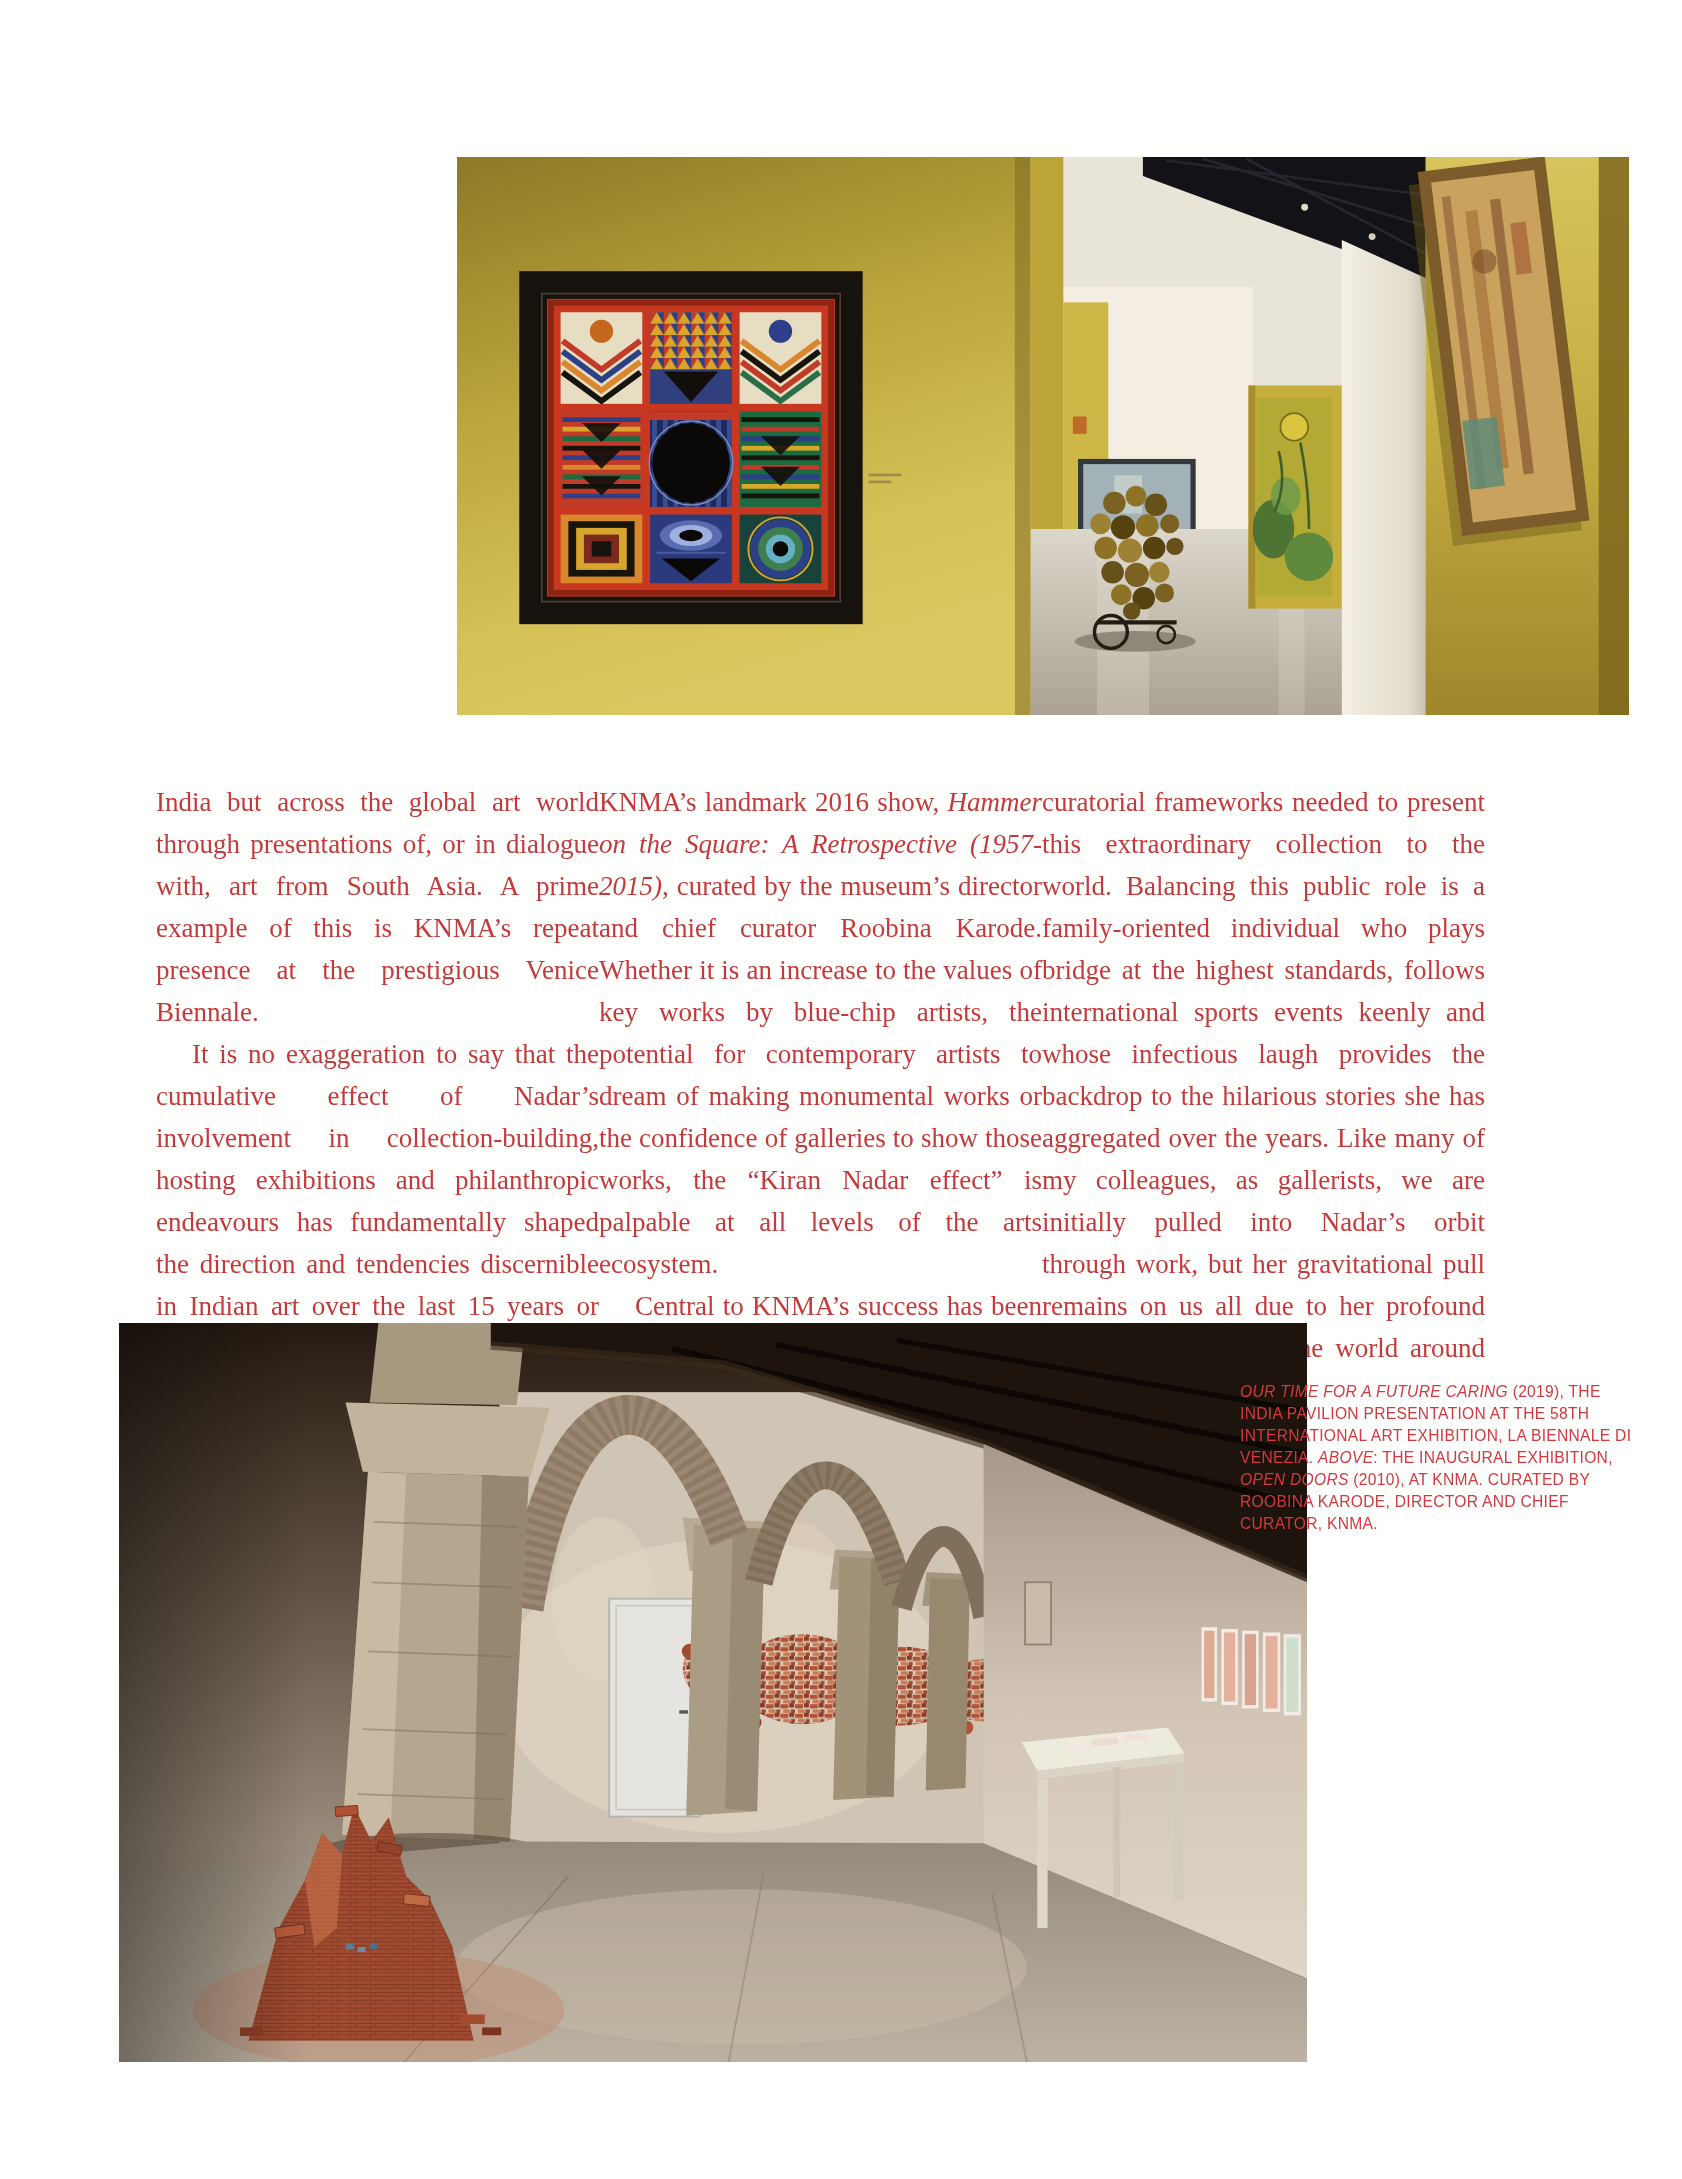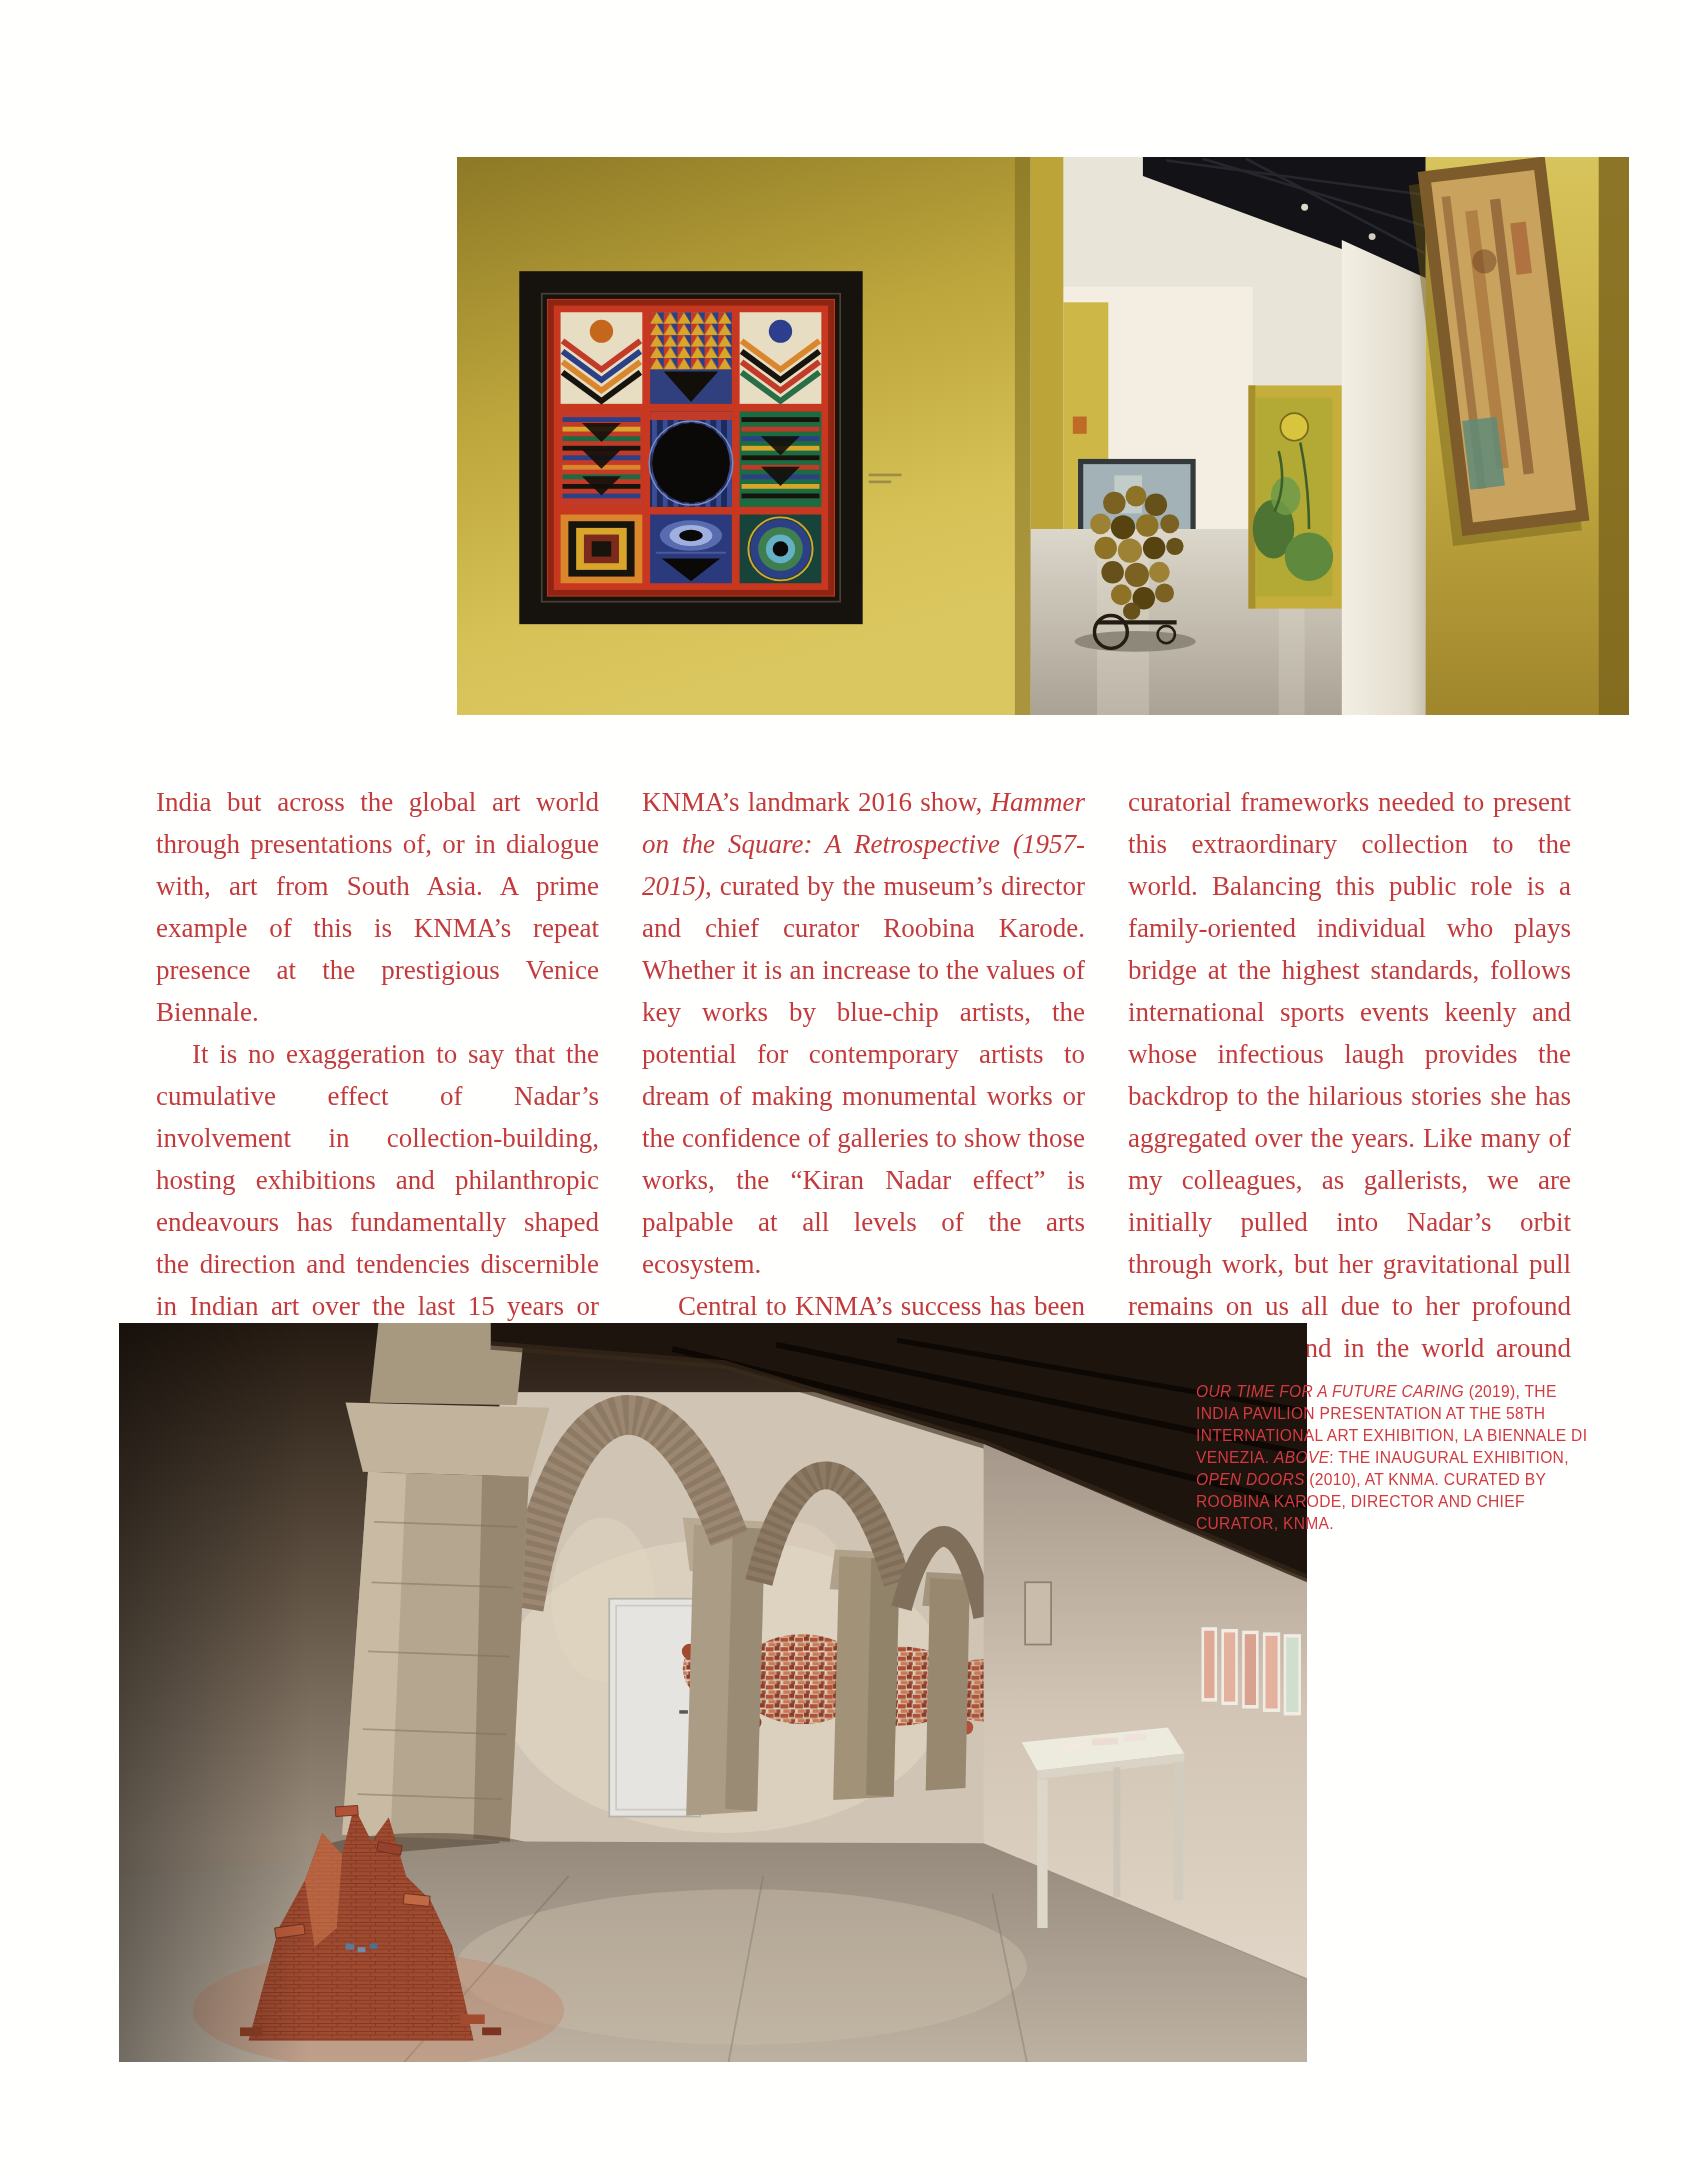--- a/index.html
+++ b/index.html
@@ -4,30 +4,30 @@
 <style>
   html,body { margin:0; padding:0; background:#ffffff; }
   .page { position:relative; width:1683px; height:2180px; background:#fffffe; overflow:hidden;
           font-family:"Liberation Serif","DejaVu Serif",serif; }
 
   .photo { position:absolute; }
   .photo svg { display:block; width:100%; height:100%; }
   .photo-top { left:457px; top:157px; width:1172px; height:558px; }
   .photo-bottom { left:119px; top:1323px; width:1188px; height:739px; }
 
-  .article { position:absolute; left:156px; top:781px; width:1415px; display:flex; gap:43px; }
+  .article { position:absolute; left:156px; top:781px; width:1415px; display:flex; }
   .col { width:443px; }
   .col p { margin:0; font-size:27px; line-height:42px; color:#c43a3c; text-align:justify; }
   .col p.ind { text-indent:36px; }
   .it { font-style:italic; }
 
   .ad-mark { display:inline-block; margin-left:8.6px; vertical-align:-1.7px; }
   .ad-mark svg { height:20px; width:auto; display:inline; }
 
-  .caption { position:absolute; left:1196px; top:1381px; width:396px; z-index:5;
+  .caption { position:absolute; left:1240px; top:1381px; width:396px; z-index:5;
              font-family:"Liberation Sans","DejaVu Sans",sans-serif;
              font-size:15.6px; line-height:22px; letter-spacing:0.3px; color:#d23940; }
   .caption p { margin:0; }
 
   .footer { position:absolute; left:156px; top:2125px; width:1421px; display:flex;
             justify-content:space-between; font-family:"Liberation Sans","DejaVu Sans",sans-serif;
             font-size:12px; letter-spacing:15.6px; color:#cf868b; }
   .footer span { white-space:nowrap; }
 </style>
 </head>

